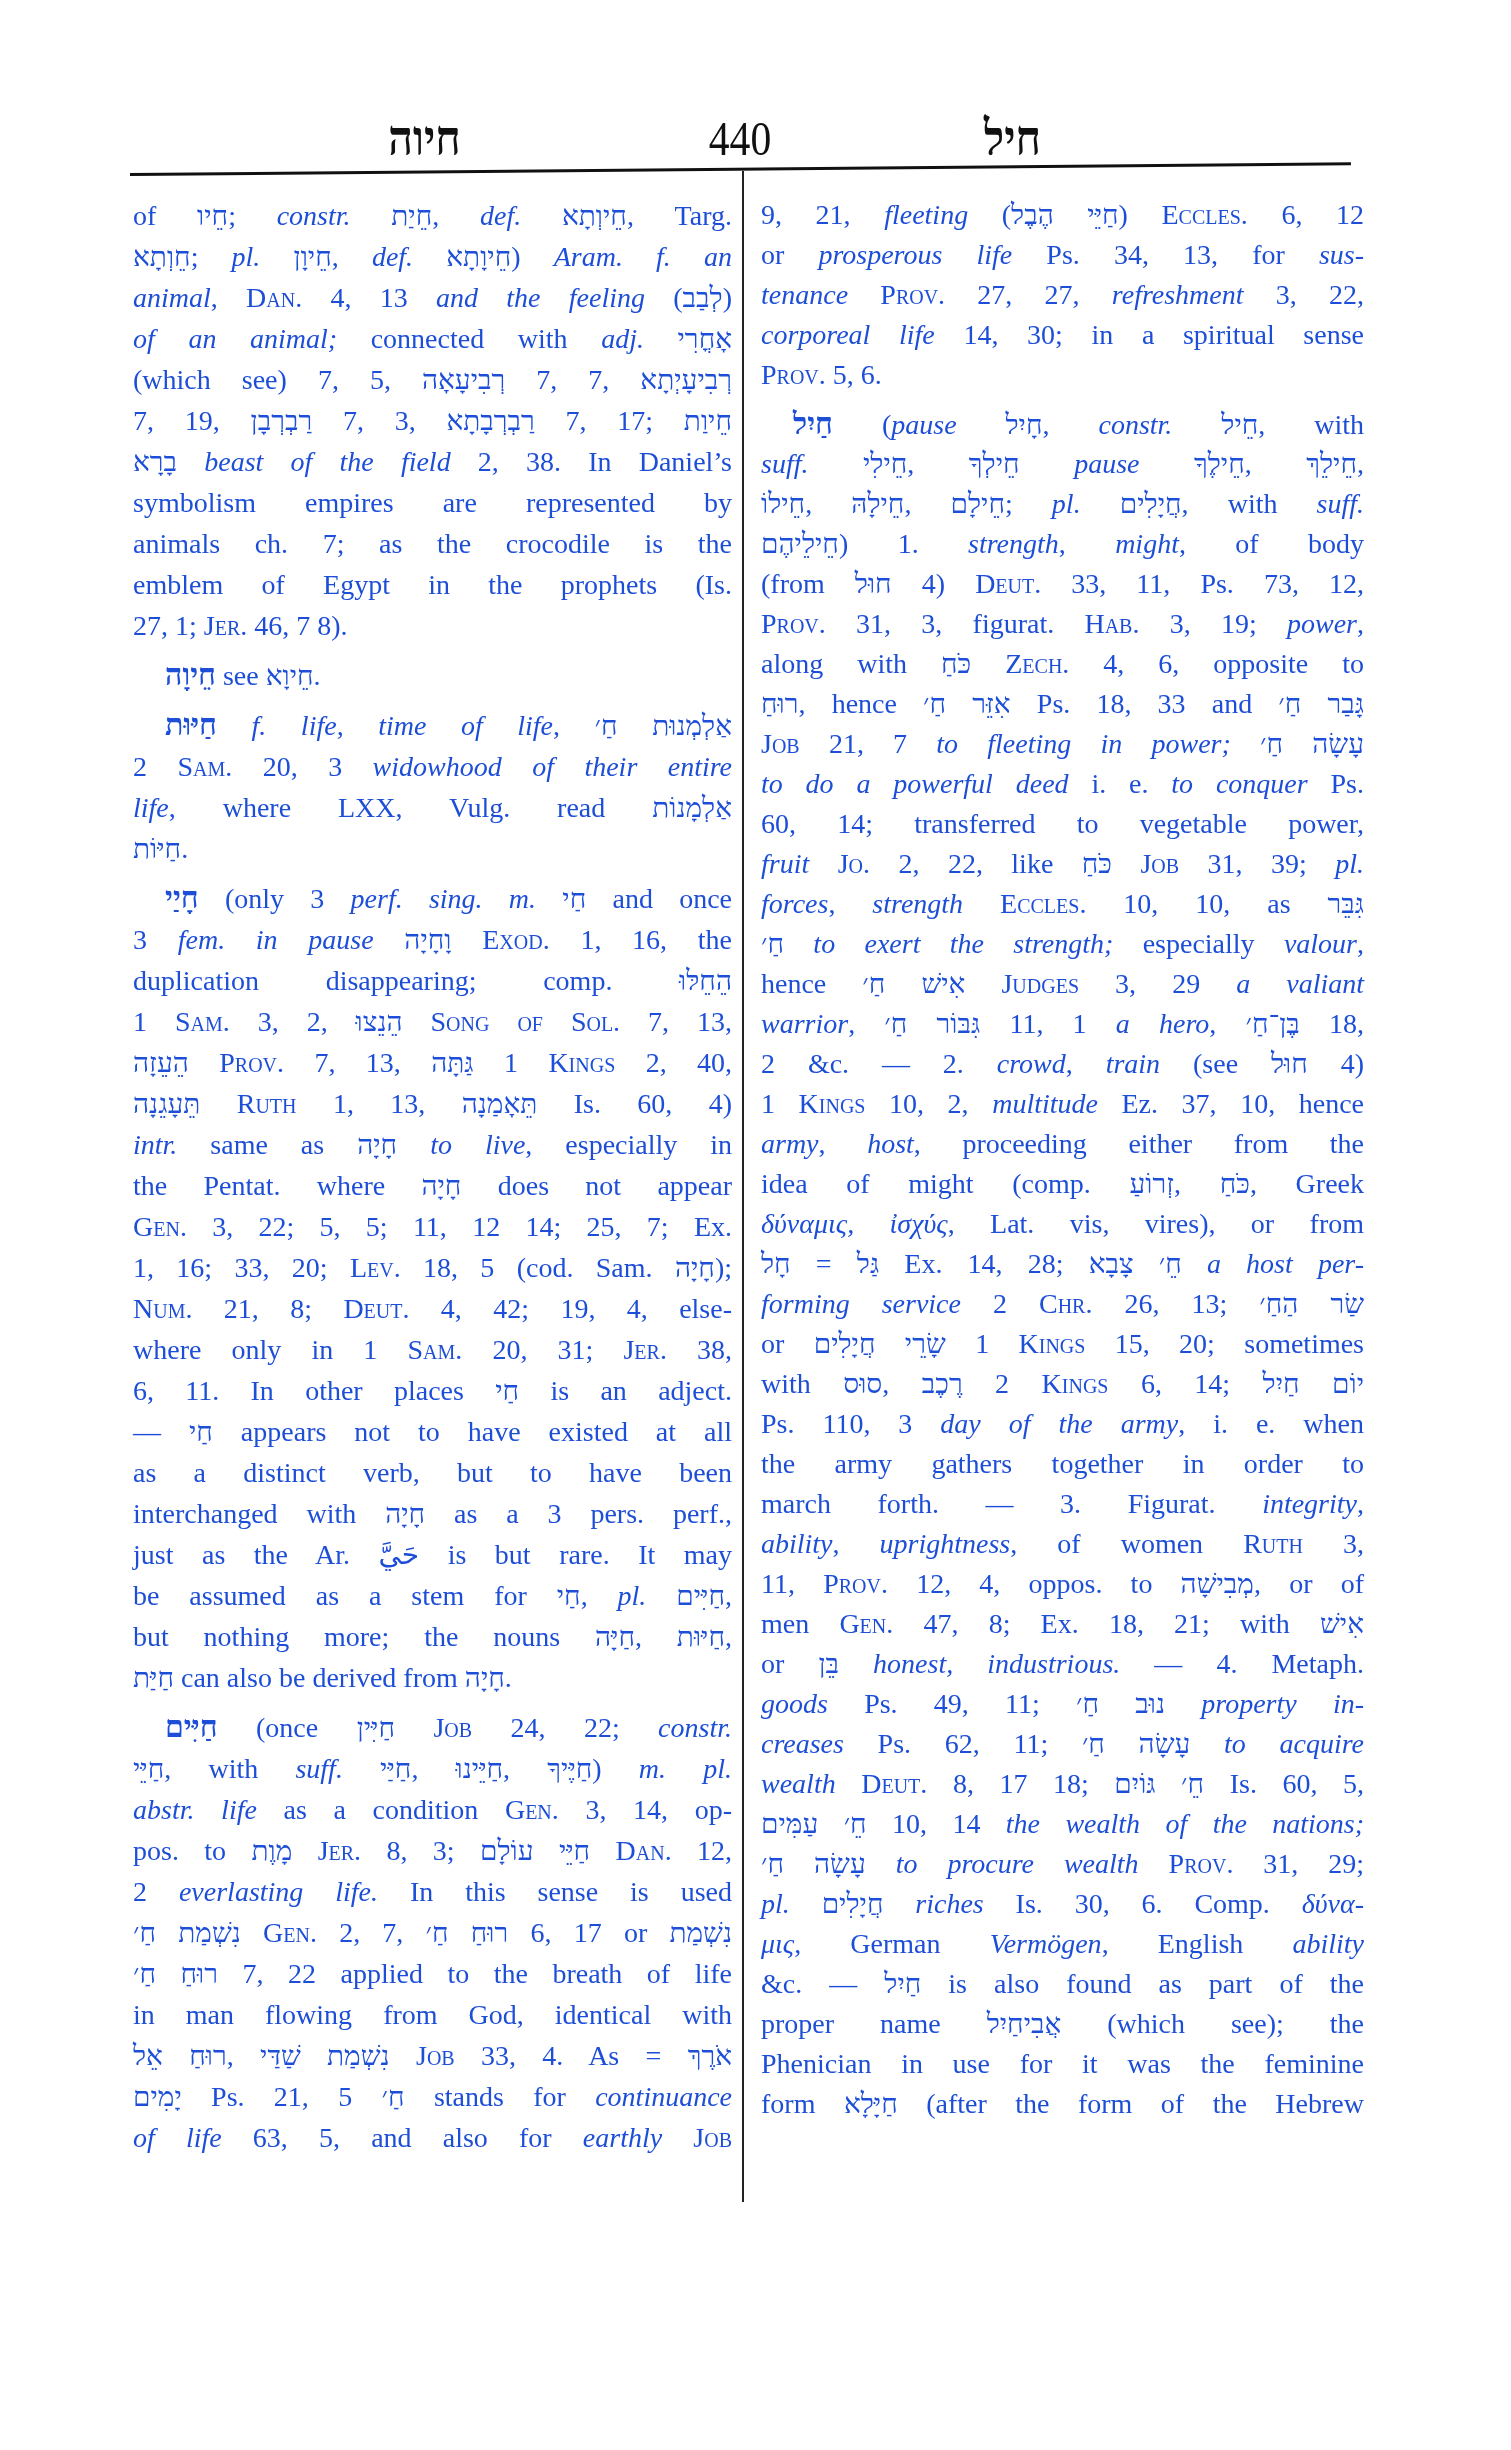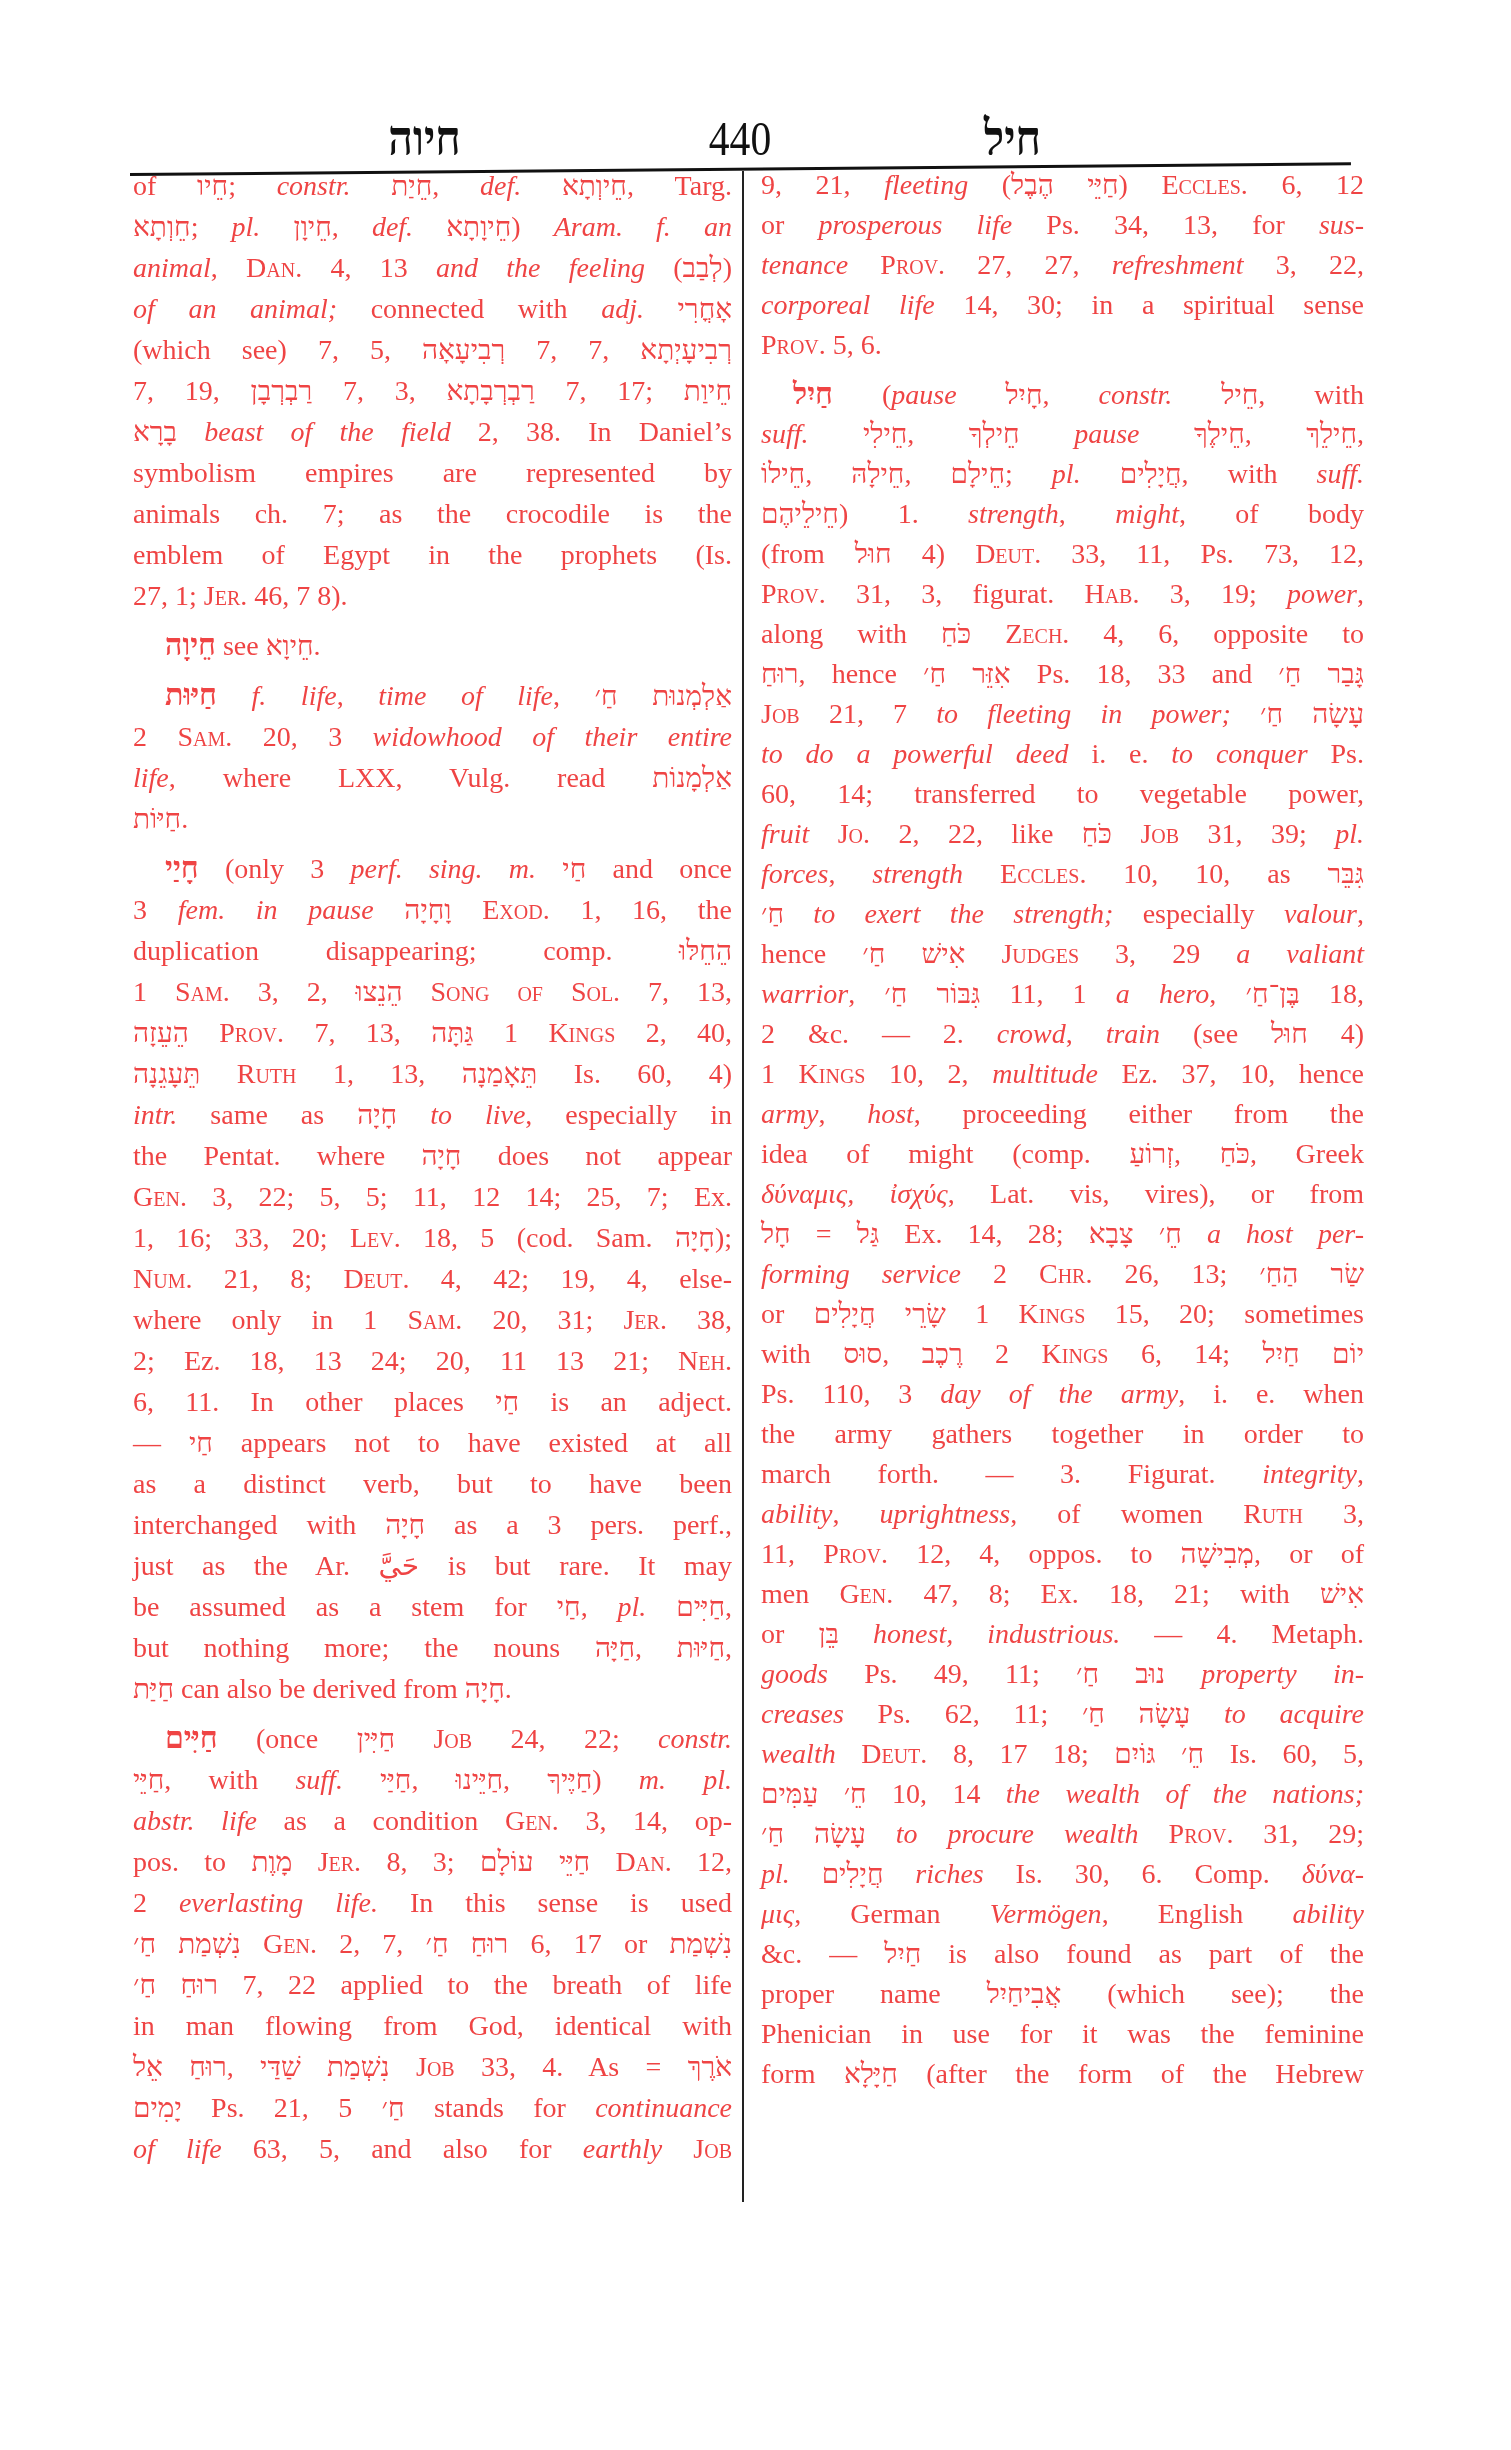--- a/index.html
+++ b/index.html
@@ -37,24 +37,24 @@
   .head-rule {
     position: absolute; left: 130px; top: 173px; width: 1221px; height: 2.7px;
     background: #111111; transform-origin: 0 50%; transform: rotate(-0.5deg);
   }
   .col-divider {
     position: absolute; left: 742px; top: 171px; width: 1.8px; height: 2031px;
     background: #222222;
   }
   .column {
     position: absolute;
-    top: 165px;
+    top: 195px;
     font-family: "Liberation Serif", "DejaVu Serif", serif;
     font-size: 28px;
-    color: #ef4444;
+    color: #1d4ed8;
   }
   .col-left  { left: 133px; width: 599px; --lh: 41px; }
   .col-right { left: 761px; width: 603px; --lh: 40px; }
   .para.entry { margin-top: 9px; }
   .line {
     height: var(--lh);
     line-height: var(--lh);
     text-align: justify;
     text-align-last: justify;
     overflow: visible;
@@ -116,21 +116,20 @@
         <div class="line"><span class="s-r">duplication disappearing; comp. </span><span class="s-he" dir="rtl">הֵחֵלּוּ</span></div>
         <div class="line"><span class="s-r">1 </span><span class="s-sc">Sam.</span><span class="s-r"> 3, 2, </span><span class="s-he" dir="rtl">הֵנֵצוּ</span><span class="s-r"> </span><span class="s-sc">Song of Sol.</span><span class="s-r"> 7, 13,</span></div>
         <div class="line"><span class="s-he" dir="rtl">הֵעֵזָה</span><span class="s-r"> </span><span class="s-sc">Prov.</span><span class="s-r"> 7, 13, </span><span class="s-he" dir="rtl">גַּתָּה</span><span class="s-r"> 1 </span><span class="s-sc">Kings</span><span class="s-r"> 2, 40,</span></div>
         <div class="line"><span class="s-he" dir="rtl">תֵּעָגֵנָה</span><span class="s-r"> </span><span class="s-sc">Ruth</span><span class="s-r"> 1, 13, </span><span class="s-he" dir="rtl">תֵּאָמַנָה</span><span class="s-r"> Is. 60, 4)</span></div>
         <div class="line"><span class="s-i">intr.</span><span class="s-r"> same as </span><span class="s-he" dir="rtl">חָיָה</span><span class="s-r"> </span><span class="s-i">to live</span><span class="s-r">, especially in</span></div>
         <div class="line"><span class="s-r">the Pentat. where </span><span class="s-he" dir="rtl">חָיָה</span><span class="s-r"> does not appear</span></div>
         <div class="line"><span class="s-sc">Gen.</span><span class="s-r"> 3, 22; 5, 5; 11, 12 14; 25, 7; Ex.</span></div>
         <div class="line"><span class="s-r">1, 16; 33, 20; </span><span class="s-sc">Lev.</span><span class="s-r"> 18, 5 (cod. Sam. </span><span class="s-he" dir="rtl">חָיָה</span><span class="s-r">);</span></div>
         <div class="line"><span class="s-sc">Num.</span><span class="s-r"> 21, 8; </span><span class="s-sc">Deut.</span><span class="s-r"> 4, 42; 19, 4, else-</span></div>
         <div class="line"><span class="s-r">where only in 1 </span><span class="s-sc">Sam.</span><span class="s-r"> 20, 31; </span><span class="s-sc">Jer.</span><span class="s-r"> 38,</span></div>
-        <div class="line"><span class="s-r">2; Ez. 18, 13 24; 20, 11 13 21; </span><span class="s-sc">Neh.</span></div>
         <div class="line"><span class="s-r">6, 11. In other places </span><span class="s-he" dir="rtl">חַי</span><span class="s-r"> is an adject.</span></div>
         <div class="line"><span class="s-r">— </span><span class="s-he" dir="rtl">חַי</span><span class="s-r"> appears not to have existed at all</span></div>
         <div class="line"><span class="s-r">as a distinct verb, but to have been</span></div>
         <div class="line"><span class="s-r">interchanged with </span><span class="s-he" dir="rtl">חָיָה</span><span class="s-r"> as a 3 pers. perf.,</span></div>
         <div class="line"><span class="s-r">just as the Ar. </span><span class="s-ar" dir="rtl">حَيَّ</span><span class="s-r"> is but rare. It may</span></div>
         <div class="line"><span class="s-r">be assumed as a stem for </span><span class="s-he" dir="rtl">חַי</span><span class="s-r">, </span><span class="s-i">pl.</span><span class="s-r"> </span><span class="s-he" dir="rtl">חַיִּים</span><span class="s-r">,</span></div>
         <div class="line"><span class="s-r">but nothing more; the nouns </span><span class="s-he" dir="rtl">חַיָּה</span><span class="s-r">, </span><span class="s-he" dir="rtl">חַיּוּת</span><span class="s-r">,</span></div>
         <div class="line last"><span class="s-he" dir="rtl">חַיַּת</span><span class="s-r"> can also be derived from </span><span class="s-he" dir="rtl">חָיָה</span><span class="s-r">.</span></div>
       </div>
       <div class="para entry">

